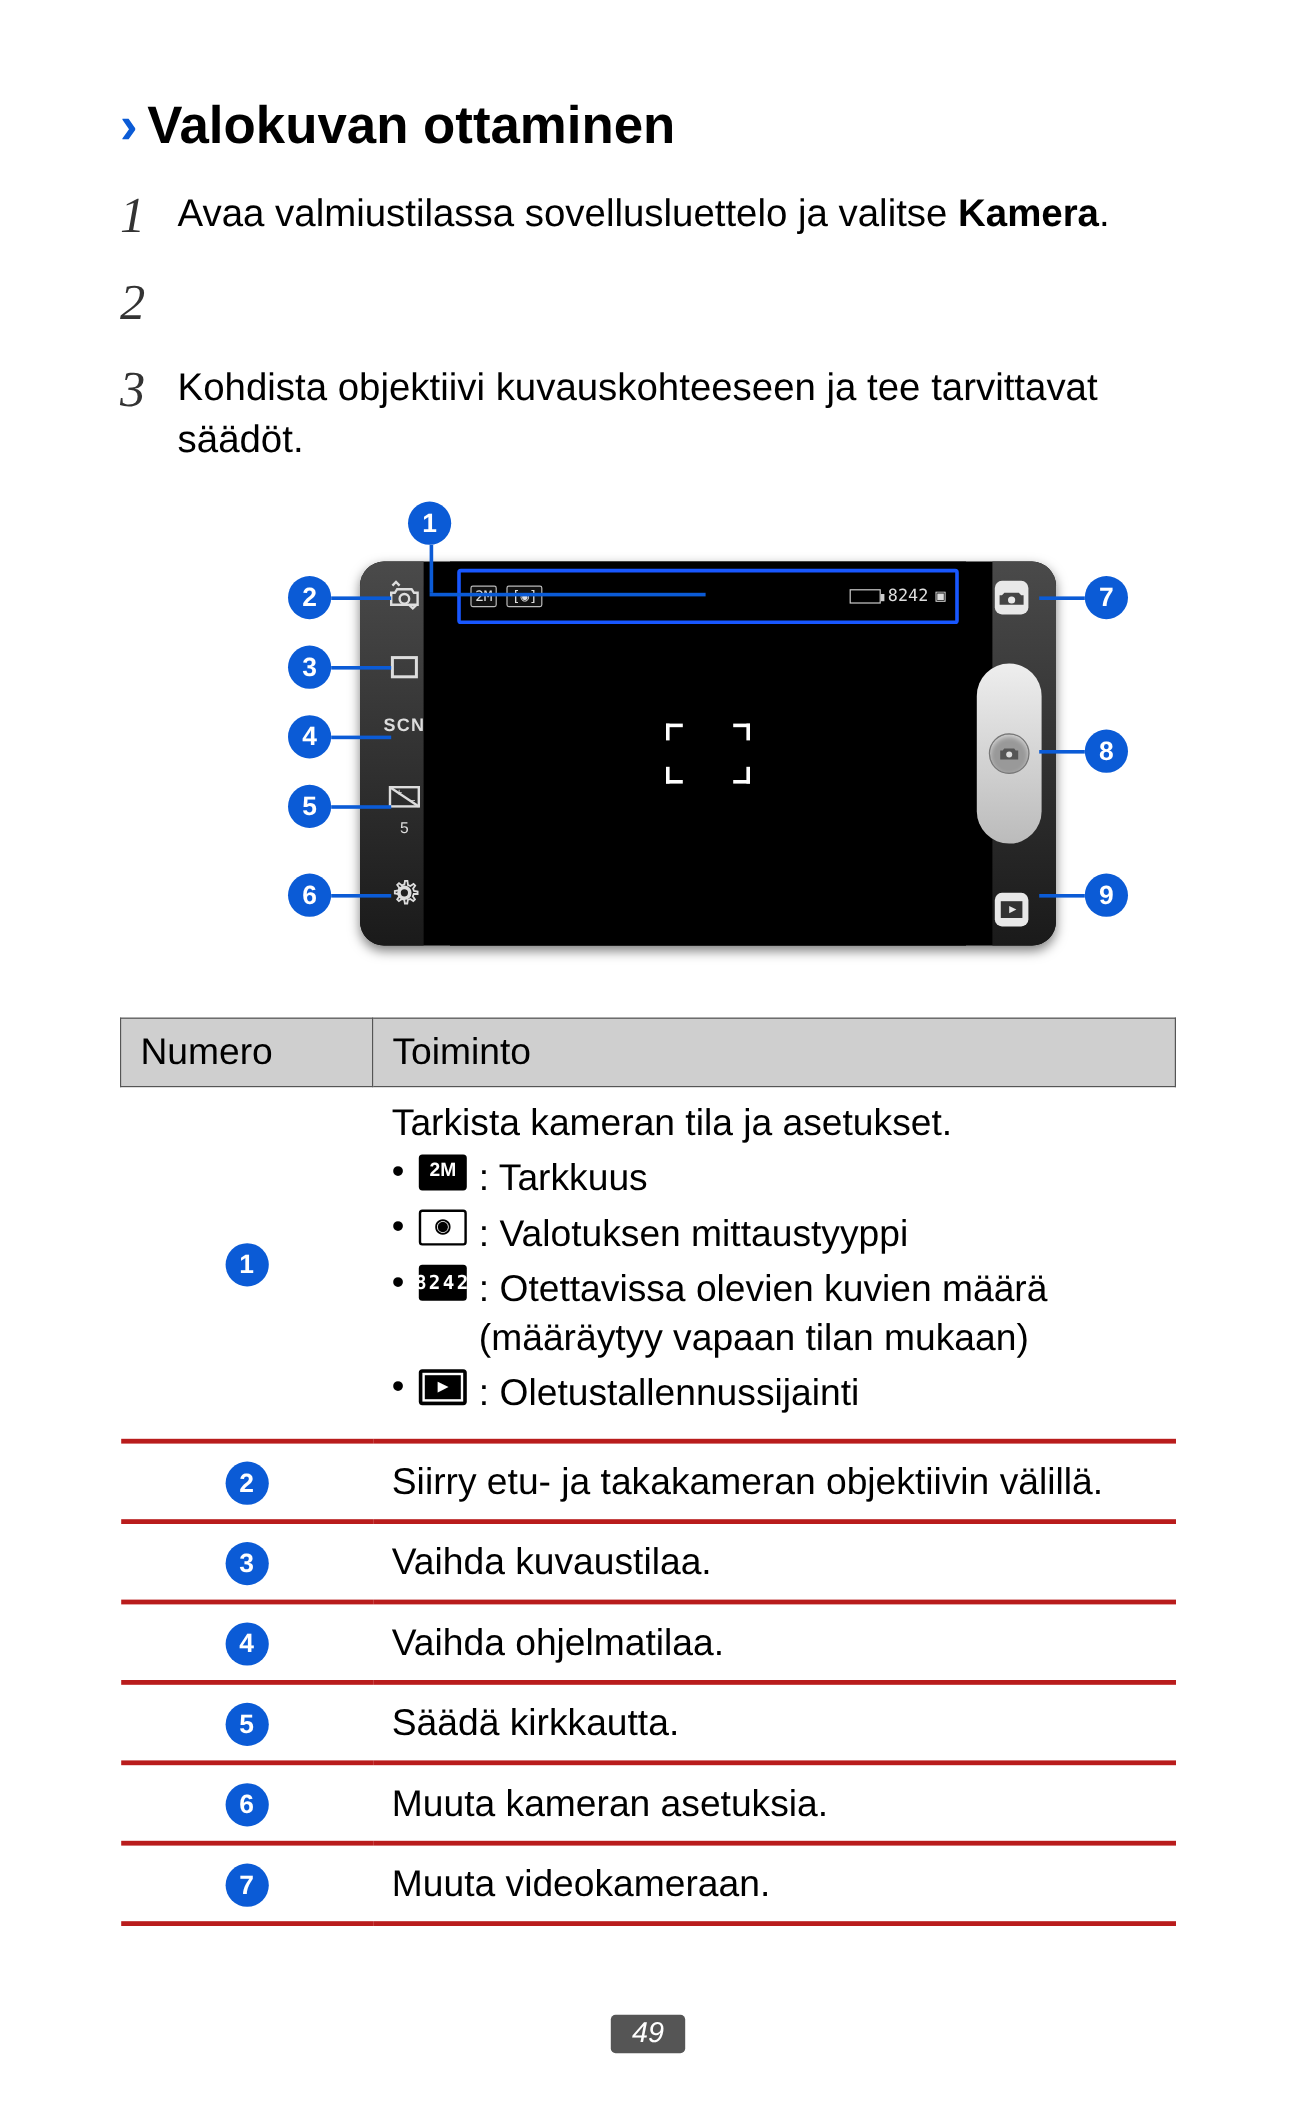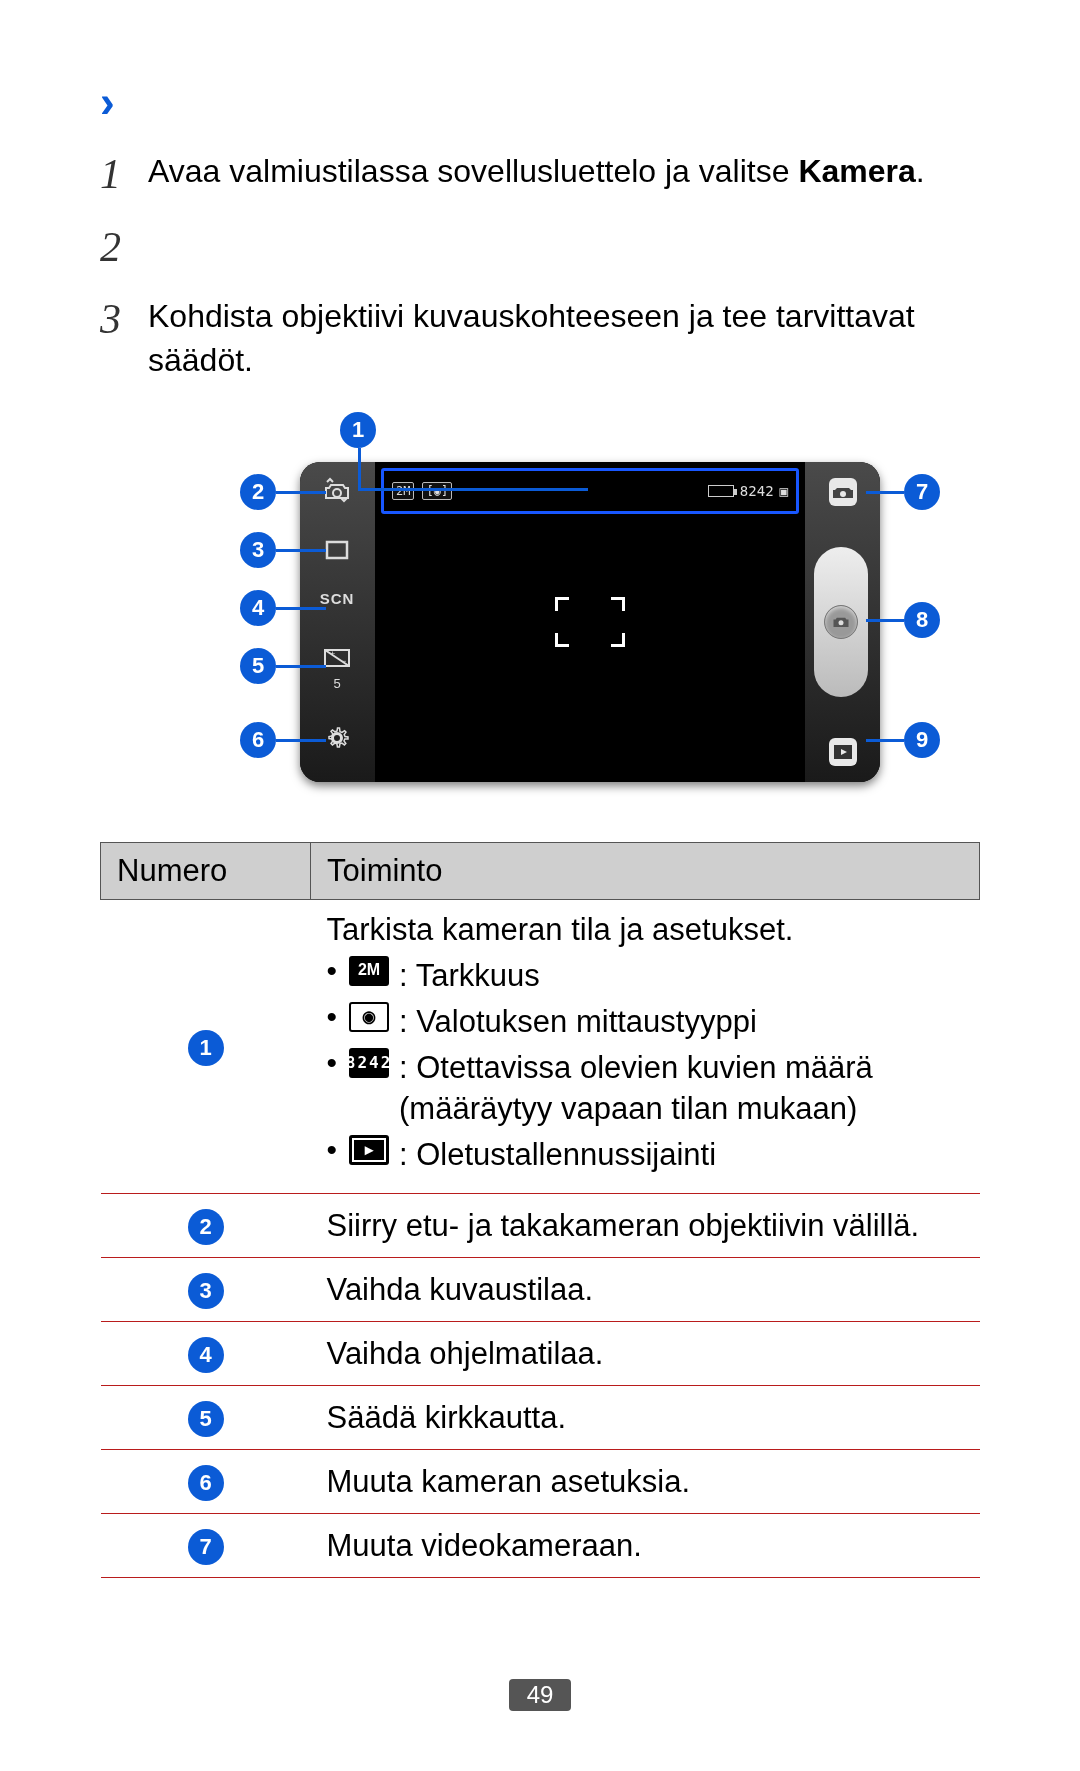--- a/index.html
+++ b/index.html
@@ -63,21 +63,21 @@
     top: 50px;
     width: 580px;
     height: 320px;
     background: #000;
     border-radius: 20px;
     box-shadow: 0 4px 10px rgba(0,0,0,0.5);
   }
   .cam-side-l, .cam-side-r {
     position: absolute;
     top: 0; bottom: 0;
-    width: 75px;
+    width: 53px;
     background: linear-gradient(180deg,#4a4a4a,#1a1a1a);
   }
   .cam-side-l { left: 0; border-radius: 20px 0 0 20px; }
   .cam-side-r { right: 0; border-radius: 0 20px 20px 0; }
   .cam-screen {
     position: absolute;
     left: 75px; right: 75px; top: 0; bottom: 0;
     background: #000;
   }
   .status-bar {
@@ -151,21 +151,21 @@
   }
   .tbl th {
     background: #cfcfcf;
     font-weight: normal;
     text-align: left;
     padding: 10px 16px;
     border: 1px solid #555;
   }
   .tbl td {
     padding: 12px 16px;
-    border-bottom: 1px solid #b91c1c;
+    border-bottom: 4px solid #b91c1c;
     vertical-align: middle;
   }
   .tbl td.numcell {
     text-align: center;
     width: 210px;
     border-left: none;
   }
   .tbl td.fcell { border-right: none; }
   .badge {
     display:inline-flex; width:36px; height:36px; border-radius:50%;
@@ -183,30 +183,31 @@
     font-family: Arial, sans-serif;
   }
   .inline-ico.outline { background:#fff; color:#000; border:2px solid #000;}
   .footer {
     position:absolute; bottom:60px; left:0; right:0;
     text-align:center;
   }
   .footer .lbl { font-style:italic; font-size:24px; color:#333;}
   .footer .pg {
     display:inline-block; margin-top:17px;
-    background:#555; color:#fff; 
+    background:#555; color:#fff; font-style:italic;
     padding:2px 18px; border-radius:4px; font-size:24px;text-align:center;
   }
 </style>
 </head>
 <body>
 
 <div class="page">
   <div class="heading">
     <span class="chev">›</span>
+    <h2>Valokuvan ottaminen</h2>
   </div>
 
   <div class="steps">
     <div class="step">
       <span class="num">1</span>
       <span class="txt">
         <span>Avaa valmiustilassa sovellusluettelo ja valitse </span><b>Kamera</b><span>.</span>
       </span>
     </div>
     <div class="step">

